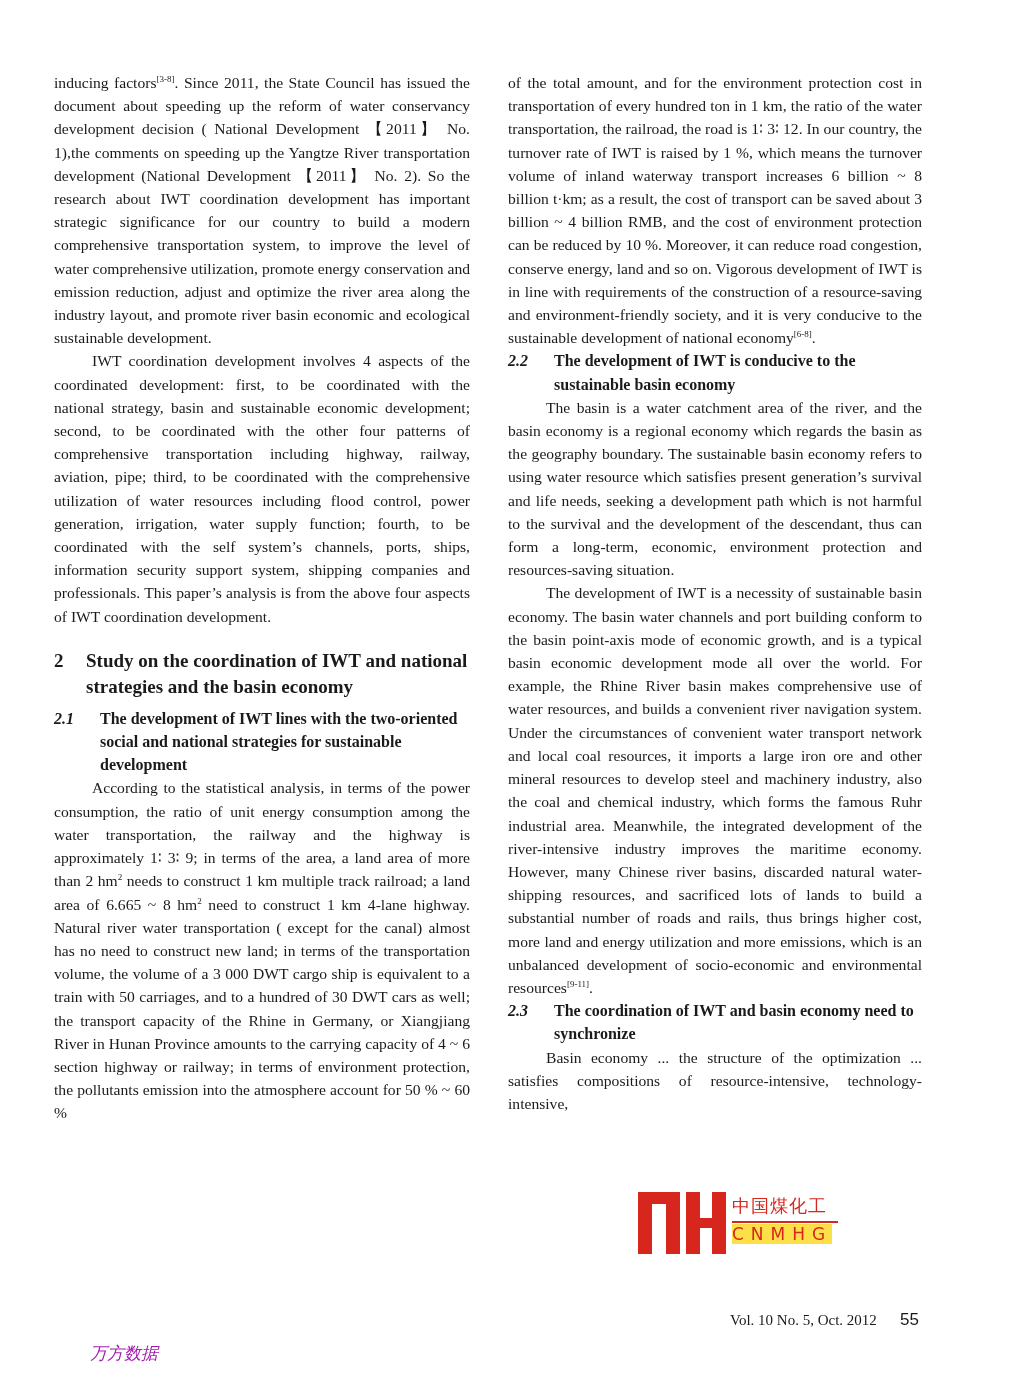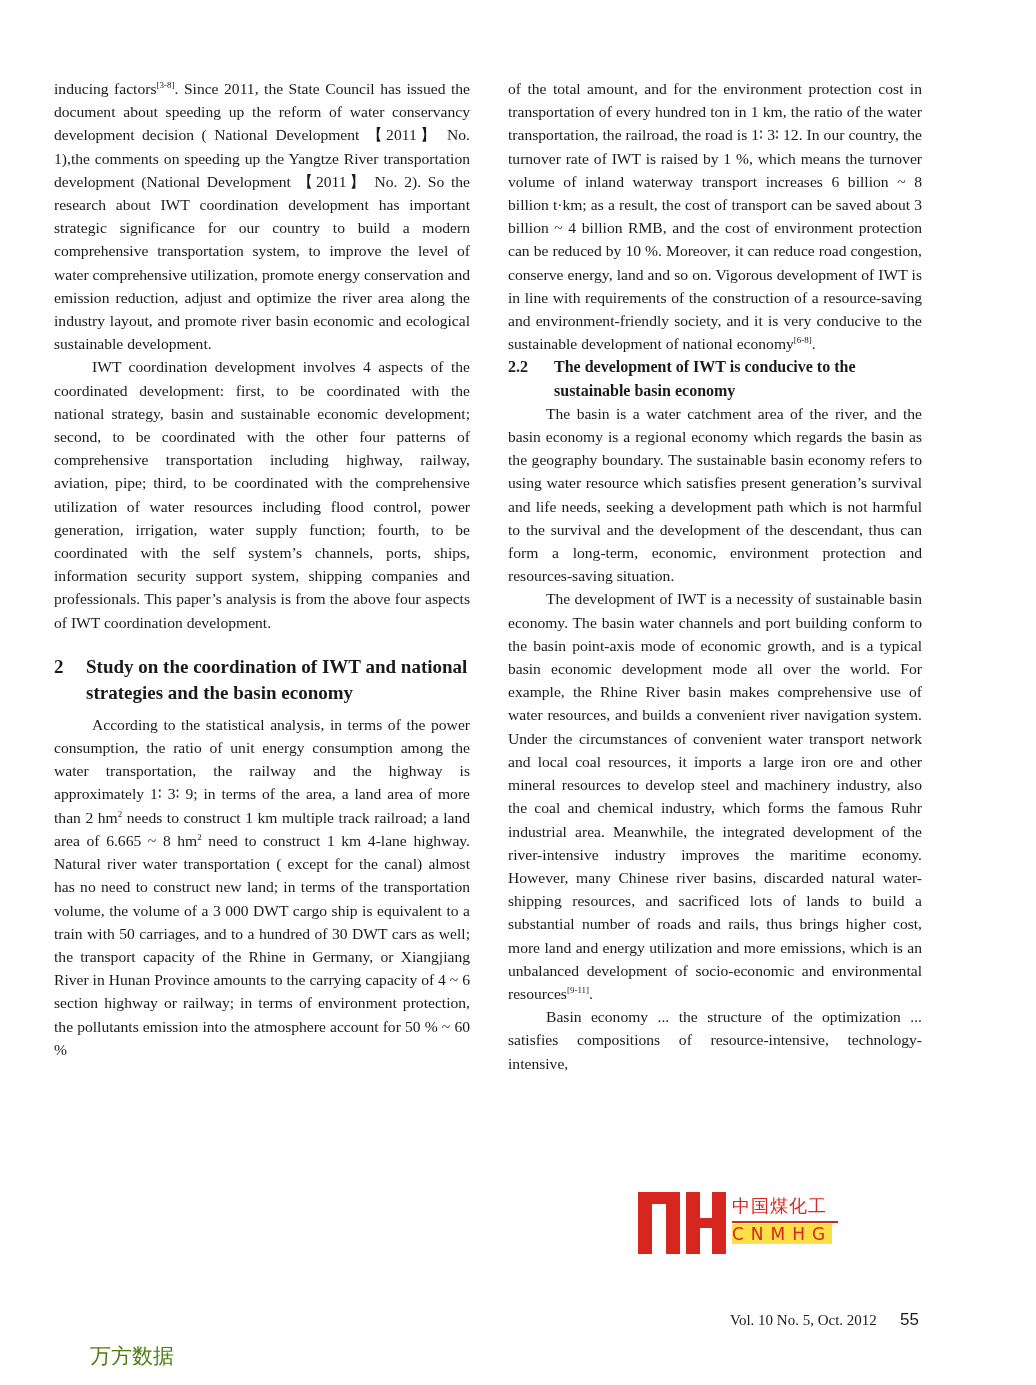--- a/index.html
+++ b/index.html
@@ -1,60 +1,68 @@
 <!DOCTYPE html>
 <html><head>
 <meta charset="utf-8">
 <style>
   html, body { margin: 0; padding: 0; background: #ffffff; }
   body { width: 1036px; height: 1385px; position: relative; overflow: hidden;
          font-family: "Liberation Serif", "DejaVu Serif", serif; color: #1a1a1a; }
-  .col { position: absolute; top: 77px; font-size: 15.6px; line-height: 23.2px; text-align: justify; }
+  .col { position: absolute; top: 71px; font-size: 15.6px; line-height: 23.2px; text-align: justify; }
   .col.left { left: 54px; width: 416px; }
   .col.right { left: 508px; width: 414px; }
   p { margin: 0; text-indent: 0; }
   p.indent { text-indent: 38px; }
   sup { font-size: 9px; line-height: 0; vertical-align: 6px; }
   .h2 { font-weight: bold; font-size: 19px; line-height: 26.5px; display: flex; margin: 20px 0 6px 0; text-align: left; }
   .h2 .num { width: 32px; flex: none; }
   .h3 { font-weight: bold; font-size: 16px; line-height: 23.2px; display: flex; text-align: left; }
-  .h3 .num { width: 46px; flex: none; }
+  .h3 .num { width: 46px; flex: none; font-style: italic; }
   .footer-info { position: absolute; left: 730px; top: 1312px; font-size: 15px; }
   .page-num { position: absolute; left: 900px; top: 1310px; font-family: "Liberation Sans", sans-serif; font-size: 17px; }
-  .watermark-footer { position: absolute; left: 90px; top: 1342px; font-family: "DejaVu Sans", sans-serif; font-size: 21px; color: #4d7c0f; }
+  .watermark-footer { position: absolute; left: 90px; top: 1342px; font-family: "DejaVu Sans", sans-serif; font-size: 17px; color: #a21caf; font-style: italic; }
   .logo { position: absolute; left: 636px; top: 1192px; width: 210px; height: 62px; text-align: right; }
   .logo-mark { position: absolute; left: 0; top: 0; width: 90px; height: 62px; }
   .logo-cn { position: absolute; left: 96px; top: 2px; font-family: "DejaVu Sans", sans-serif; font-size: 18px; color: #d7261e; letter-spacing: 1px; background: #fff; padding-right: 2px; }
   .logo-rule { position: absolute; left: 96px; top: 29px; width: 106px; height: 2px; background: #d7261e; }
   .logo-en { position: absolute; left: 96px; top: 32px; font-family: "DejaVu Sans", sans-serif; font-size: 17px; color: #d7261e; letter-spacing: 7px; background: #fde047; }
 </style>
 </head>
 <body>
 
 <div class="col left">
   <p><span>inducing factors</span><sup>[3-8]</sup><span>. Since 2011, the State Council has issued the document about speeding up the reform of water conservancy development decision ( National Development 【2011】 No. 1),the comments on speeding up the Yangtze River transportation development (National Development 【2011】 No. 2). So the research about IWT coordination development has important strategic significance for our country to build a modern comprehensive transportation system, to improve the level of water comprehensive utilization, promote energy conservation and emission reduction, adjust and optimize the river area along the industry layout, and promote river basin economic and ecological sustainable development.</span></p>
   <p class="indent">IWT coordination development involves 4 aspects of the coordinated development: first, to be coordinated with the national strategy, basin and sustainable economic development; second, to be coordinated with the other four patterns of comprehensive transportation including highway, railway, aviation, pipe; third, to be coordinated with the comprehensive utilization of water resources including flood control, power generation, irrigation, water supply function; fourth, to be coordinated with the self system’s channels, ports, ships, information security support system, shipping companies and professionals. This paper’s analysis is from the above four aspects of IWT coordination development.</p>
 
   <div class="h2">
     <span class="num">2</span>
     <span>Study on the coordination of IWT and national strategies and the basin economy</span>
   </div>
+  <div class="h3">
+    <span class="num">2.1</span>
+    <span>The development of IWT lines with the two-oriented social and national strategies for sustainable development</span>
+  </div>
   <p class="indent"><span>According to the statistical analysis, in terms of the power consumption, the ratio of unit energy consumption among the water transportation, the railway and the highway is approximately 1∶ 3∶ 9; in terms of the area, a land area of more than 2 hm</span><sup>2</sup><span> needs to construct 1 km multiple track railroad; a land area of 6.665 ~ 8 hm</span><sup>2</sup><span> need to construct 1 km 4-lane highway. Natural river water transportation ( except for the canal) almost has no need to construct new land; in terms of the transportation volume, the volume of a 3 000 DWT cargo ship is equivalent to a train with 50 carriages, and to a hundred of 30 DWT cars as well; the transport capacity of the Rhine in Germany, or Xiangjiang River in Hunan Province amounts to the carrying capacity of 4 ~ 6 section highway or railway; in terms of environment protection, the pollutants emission into the atmosphere account for 50 % ~ 60 %</span></p>
 </div>
 
 <div class="col right">
   <p><span>of the total amount, and for the environment protection cost in transportation of every hundred ton in 1 km, the ratio of the water transportation, the railroad, the road is 1∶ 3∶ 12. In our country, the turnover rate of IWT is raised by 1 %, which means the turnover volume of inland waterway transport increases 6 billion ~ 8 billion t·km; as a result, the cost of transport can be saved about 3 billion ~ 4 billion RMB, and the cost of environment protection can be reduced by 10 %. Moreover, it can reduce road congestion, conserve energy, land and so on. Vigorous development of IWT is in line with requirements of the construction of a resource-saving and environment-friendly society, and it is very conducive to the sustainable development of national economy</span><sup>[6-8]</sup><span>.</span></p>
 
   <div class="h3">
     <span class="num">2.2</span>
     <span>The development of IWT is conducive to the sustainable basin economy</span>
   </div>
   <p class="indent">The basin is a water catchment area of the river, and the basin economy is a regional economy which regards the basin as the geography boundary. The sustainable basin economy refers to using water resource which satisfies present generation’s survival and life needs, seeking a development path which is not harmful to the survival and the development of the descendant, thus can form a long-term, economic, environment protection and resources-saving situation.</p>
   <p class="indent"><span>The development of IWT is a necessity of sustainable basin economy. The basin water channels and port building conform to the basin point-axis mode of economic growth, and is a typical basin economic development mode all over the world. For example, the Rhine River basin makes comprehensive use of water resources, and builds a convenient river navigation system. Under the circumstances of convenient water transport network and local coal resources, it imports a large iron ore and other mineral resources to develop steel and machinery industry, also the coal and chemical industry, which forms the famous Ruhr industrial area. Meanwhile, the integrated development of the river-intensive industry improves the maritime economy. However, many Chinese river basins, discarded natural water-shipping resources, and sacrificed lots of lands to build a substantial number of roads and rails, thus brings higher cost, more land and energy utilization and more emissions, which is an unbalanced development of socio-economic and environmental resources</span><sup>[9-11]</sup><span>.</span></p>
 
+  <div class="h3">
+    <span class="num">2.3</span>
+    <span>The coordination of IWT and basin economy need to synchronize</span>
+  </div>
   <p class="indent">Basin economy ... the structure of the optimization ... satisfies compositions of resource-intensive, technology-intensive,</p>
 </div>
 
 <div class="logo">
   <svg class="logo-mark" viewBox="0 0 90 62">
     <rect x="0" y="0" width="90" height="62" fill="#ffffff"></rect>
     <rect x="2" y="0" width="14" height="62" fill="#d7261e"></rect>
     <rect x="2" y="0" width="36" height="12" fill="#d7261e"></rect>
     <rect x="30" y="0" width="14" height="62" fill="#d7261e"></rect>
     <rect x="50" y="0" width="14" height="62" fill="#d7261e"></rect>

